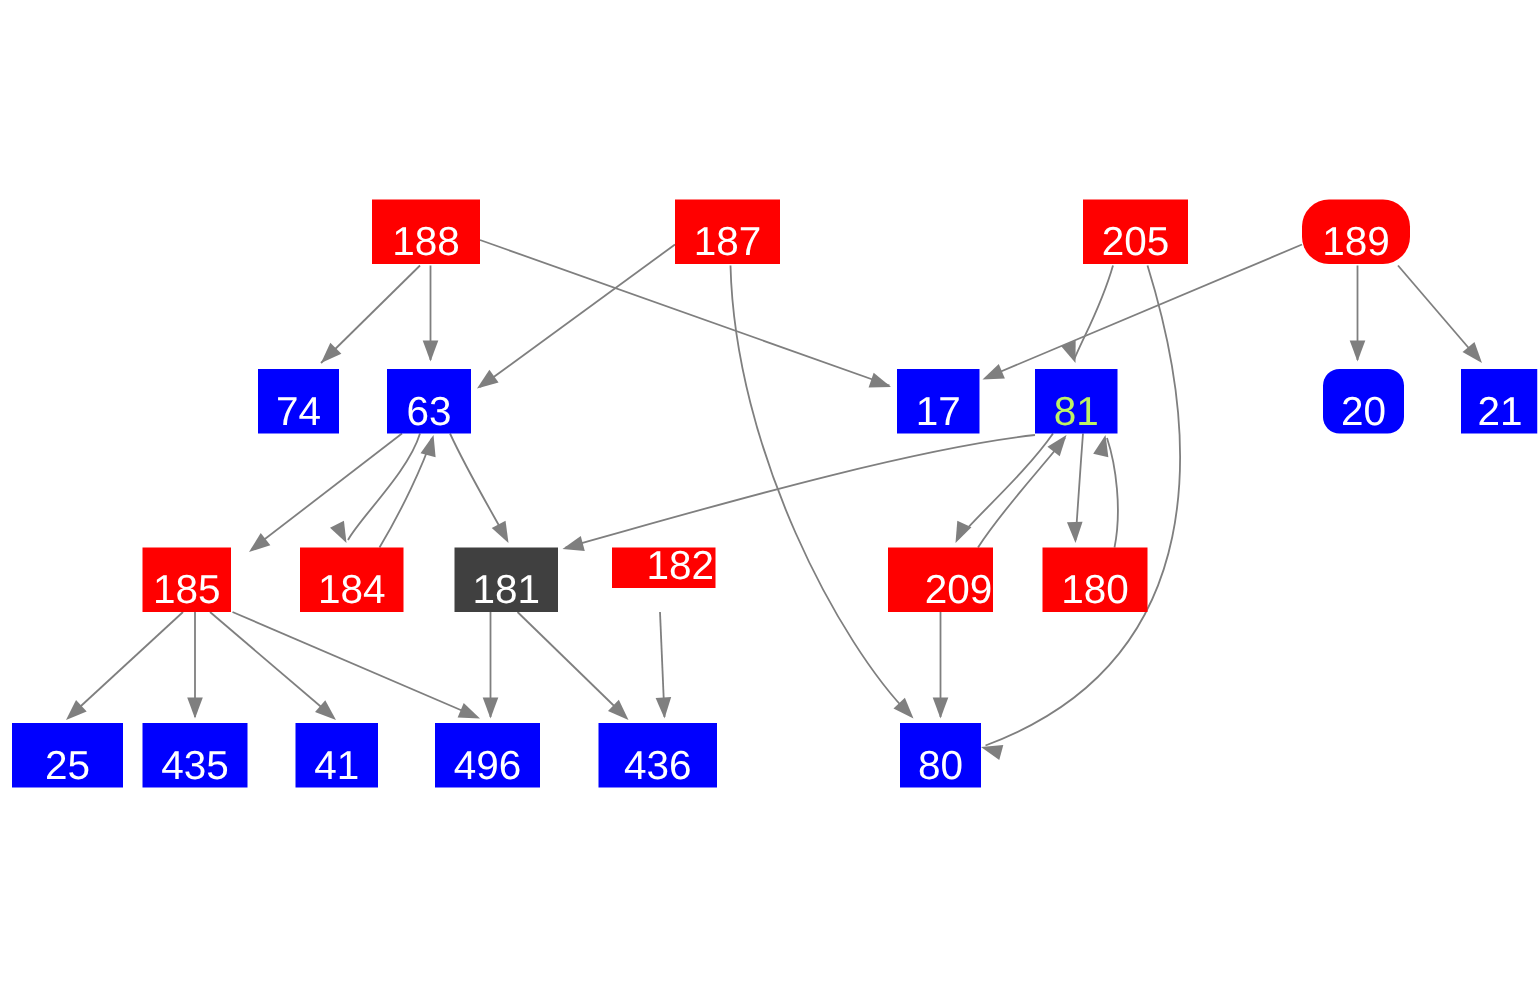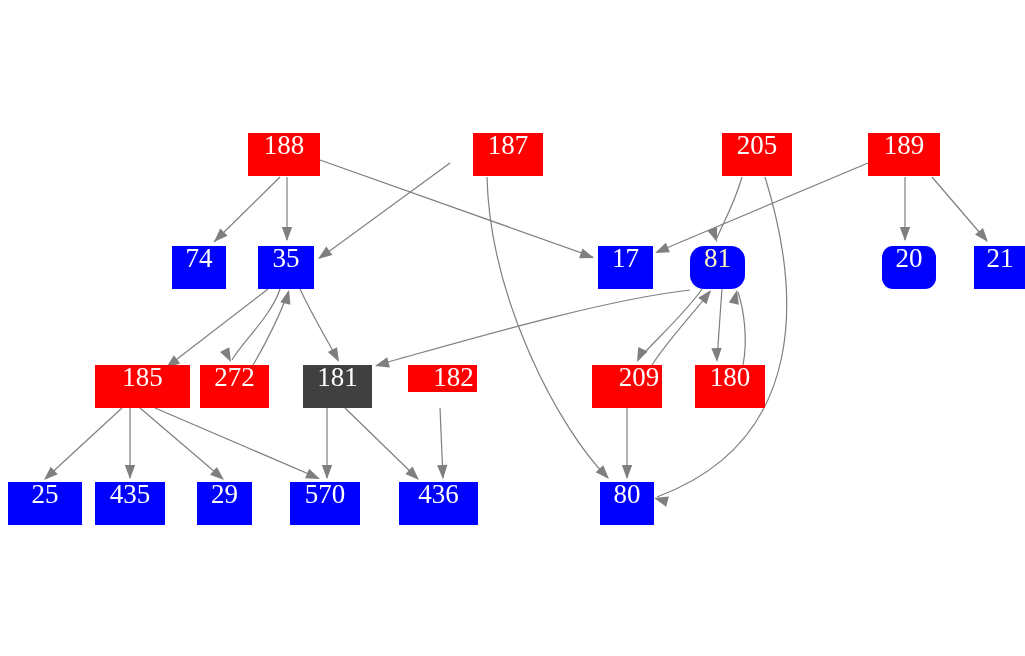--- a/index.html
+++ b/index.html
@@ -22,24 +22,24 @@
     position: absolute;
     left: 0;
     top: 0;
     width: 1025px;
     height: 656px;
     pointer-events: none;
   }
   .graph-node {
     position: absolute;
     display: flex;
-    align-items: flex-start;
+    align-items: flex-end;
     justify-content: center;
     color: #ffffff;
-    font-family: Liberation Serif, serif;
+    font-family: Liberation Sans, sans-serif;
     font-size: 27px;
     line-height: 1;
     letter-spacing: 0px;
     box-sizing: border-box;
     user-select: none;
   }
   .graph-node.red   { background: #ff0000; }
   .graph-node.blue  { background: #0000ff; }
   .node-label {
     display: block;
@@ -168,76 +168,76 @@
       <g>
         <path class="edge-path" d="M 627 408 L 627 478" stroke="#7f7f7f"></path>
         <polygon class="edge-head" fill="#7f7f7f" points="627,479 621.8,465 632.2,465"></polygon>
       </g>
     </svg>
 
   <div id="node-layer">
       <div class="graph-node red" style="left: 248px; top: 133px; width: 72px; height: 43px; background: rgb(255, 0, 0); color: rgb(255, 255, 255);">
         <span class="node-label">188</span>
       </div>
-      <div class="graph-node red" style="left: 450px; top: 133px; width: 70px; height: 43px; background: rgb(255, 0, 0); color: rgb(255, 255, 255); margin-left: 23px;">
+      <div class="graph-node red" style="left: 450px; top: 133px; width: 70px; height: 43px; background: rgb(255, 0, 0); color: rgb(255, 255, 255);">
         <span class="node-label">187</span>
       </div>
       <div class="graph-node red" style="left: 722px; top: 133px; width: 70px; height: 43px; background: rgb(255, 0, 0); color: rgb(255, 255, 255);">
         <span class="node-label">205</span>
       </div>
-      <div class="graph-node red" style="left: 868px; top: 133px; width: 72px; height: 43px; background: rgb(255, 0, 0); color: rgb(255, 255, 255);">
+      <div class="graph-node red" style="left: 868px; top: 133px; width: 72px; height: 43px; background: rgb(255, 0, 0); color: rgb(255, 255, 255); border-radius: 18px;">
         <span class="node-label">189</span>
       </div>
       <div class="graph-node blue" style="left: 172px; top: 246px; width: 54px; height: 43px; background: rgb(0, 0, 255); color: rgb(255, 255, 255);">
         <span class="node-label">74</span>
       </div>
       <div class="graph-node blue" style="left: 258px; top: 246px; width: 56px; height: 43px; background: rgb(0, 0, 255); color: rgb(255, 255, 255);">
-        <span class="node-label">35</span>
+        <span class="node-label">63</span>
       </div>
       <div class="graph-node blue" style="left: 598px; top: 246px; width: 55px; height: 43px; background: rgb(0, 0, 255); color: rgb(255, 255, 255);">
         <span class="node-label">17</span>
       </div>
-      <div class="graph-node blue" style="left: 690px; top: 246px; width: 55px; height: 43px; background: rgb(0, 0, 255); color: #fef9c3; border-radius: 14px;">
+      <div class="graph-node blue" style="left: 690px; top: 246px; width: 55px; height: 43px; background: rgb(0, 0, 255); color: #bef264;">
         <span class="node-label">81</span>
       </div>
       <div class="graph-node blue" style="left: 882px; top: 246px; width: 54px; height: 43px; background: rgb(0, 0, 255); color: rgb(255, 255, 255); border-radius: 11px;">
         <span class="node-label">20</span>
       </div>
       <div class="graph-node blue" style="left: 974px; top: 246px; width: 52px; height: 43px; background: rgb(0, 0, 255); color: rgb(255, 255, 255);">
         <span class="node-label">21</span>
       </div>
-      <div class="graph-node red" style="left: 95px; top: 365px; width: 95px; height: 43px; background: rgb(255, 0, 0); color: rgb(255, 255, 255);">
+      <div class="graph-node red" style="left: 95px; top: 365px; width: 59px; height: 43px; background: rgb(255, 0, 0); color: rgb(255, 255, 255);">
         <span class="node-label">185</span>
       </div>
       <div class="graph-node red" style="left: 200px; top: 365px; width: 69px; height: 43px; background: rgb(255, 0, 0); color: rgb(255, 255, 255);">
-        <span class="node-label">272</span>
+        <span class="node-label">184</span>
       </div>
       <div class="graph-node red" style="left: 303px; top: 365px; width: 69px; height: 43px; background: #404040; color: rgb(255, 255, 255);">
         <span class="node-label">181</span>
       </div>
       <div class="graph-node red" style="left: 408px; top: 365px; width: 69px; height: 27px; background: rgb(255, 0, 0); color: rgb(255, 255, 255); padding-left: 22px;">
         <span class="node-label">182</span>
       </div>
       <div class="graph-node red" style="left: 592px; top: 365px; width: 70px; height: 43px; background: rgb(255, 0, 0); color: rgb(255, 255, 255); padding-left: 24px;">
         <span class="node-label">209</span>
       </div>
       <div class="graph-node red" style="left: 695px; top: 365px; width: 70px; height: 43px; background: rgb(255, 0, 0); color: rgb(255, 255, 255);">
         <span class="node-label">180</span>
       </div>
       <div class="graph-node blue" style="left: 8px; top: 482px; width: 74px; height: 43px; background: rgb(0, 0, 255); color: rgb(255, 255, 255);">
         <span class="node-label">25</span>
       </div>
       <div class="graph-node blue" style="left: 95px; top: 482px; width: 70px; height: 43px; background: rgb(0, 0, 255); color: rgb(255, 255, 255);">
         <span class="node-label">435</span>
       </div>
       <div class="graph-node blue" style="left: 197px; top: 482px; width: 55px; height: 43px; background: rgb(0, 0, 255); color: rgb(255, 255, 255);">
-        <span class="node-label">29</span>
+        <span class="node-label">41</span>
       </div>
       <div class="graph-node blue" style="left: 290px; top: 482px; width: 70px; height: 43px; background: rgb(0, 0, 255); color: rgb(255, 255, 255);">
-        <span class="node-label">570</span>
+        <span class="node-label">496</span>
       </div>
       <div class="graph-node blue" style="left: 399px; top: 482px; width: 79px; height: 43px; background: rgb(0, 0, 255); color: rgb(255, 255, 255);">
         <span class="node-label">436</span>
       </div>
       <div class="graph-node blue" style="left: 600px; top: 482px; width: 54px; height: 43px; background: rgb(0, 0, 255); color: rgb(255, 255, 255);">
         <span class="node-label">80</span>
       </div>
     </div>
 
 </div>

